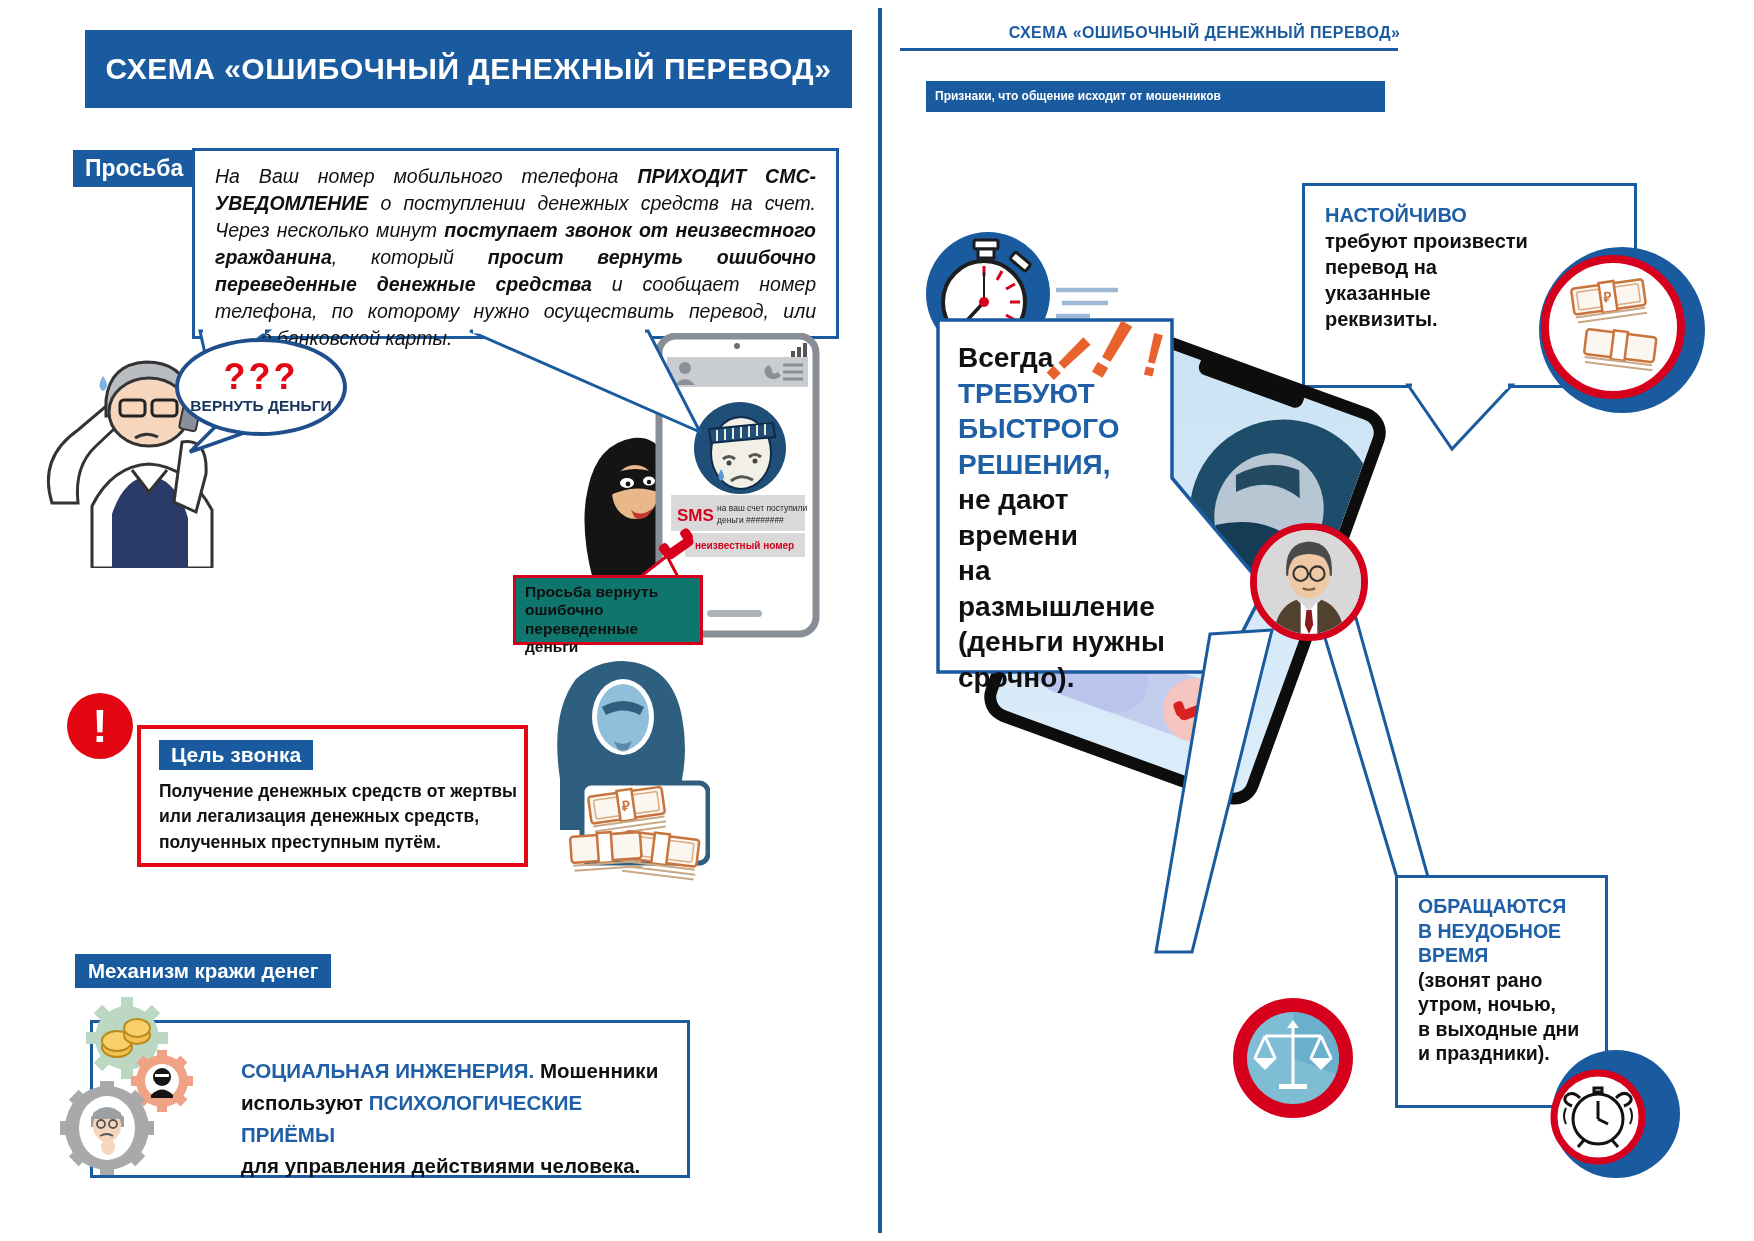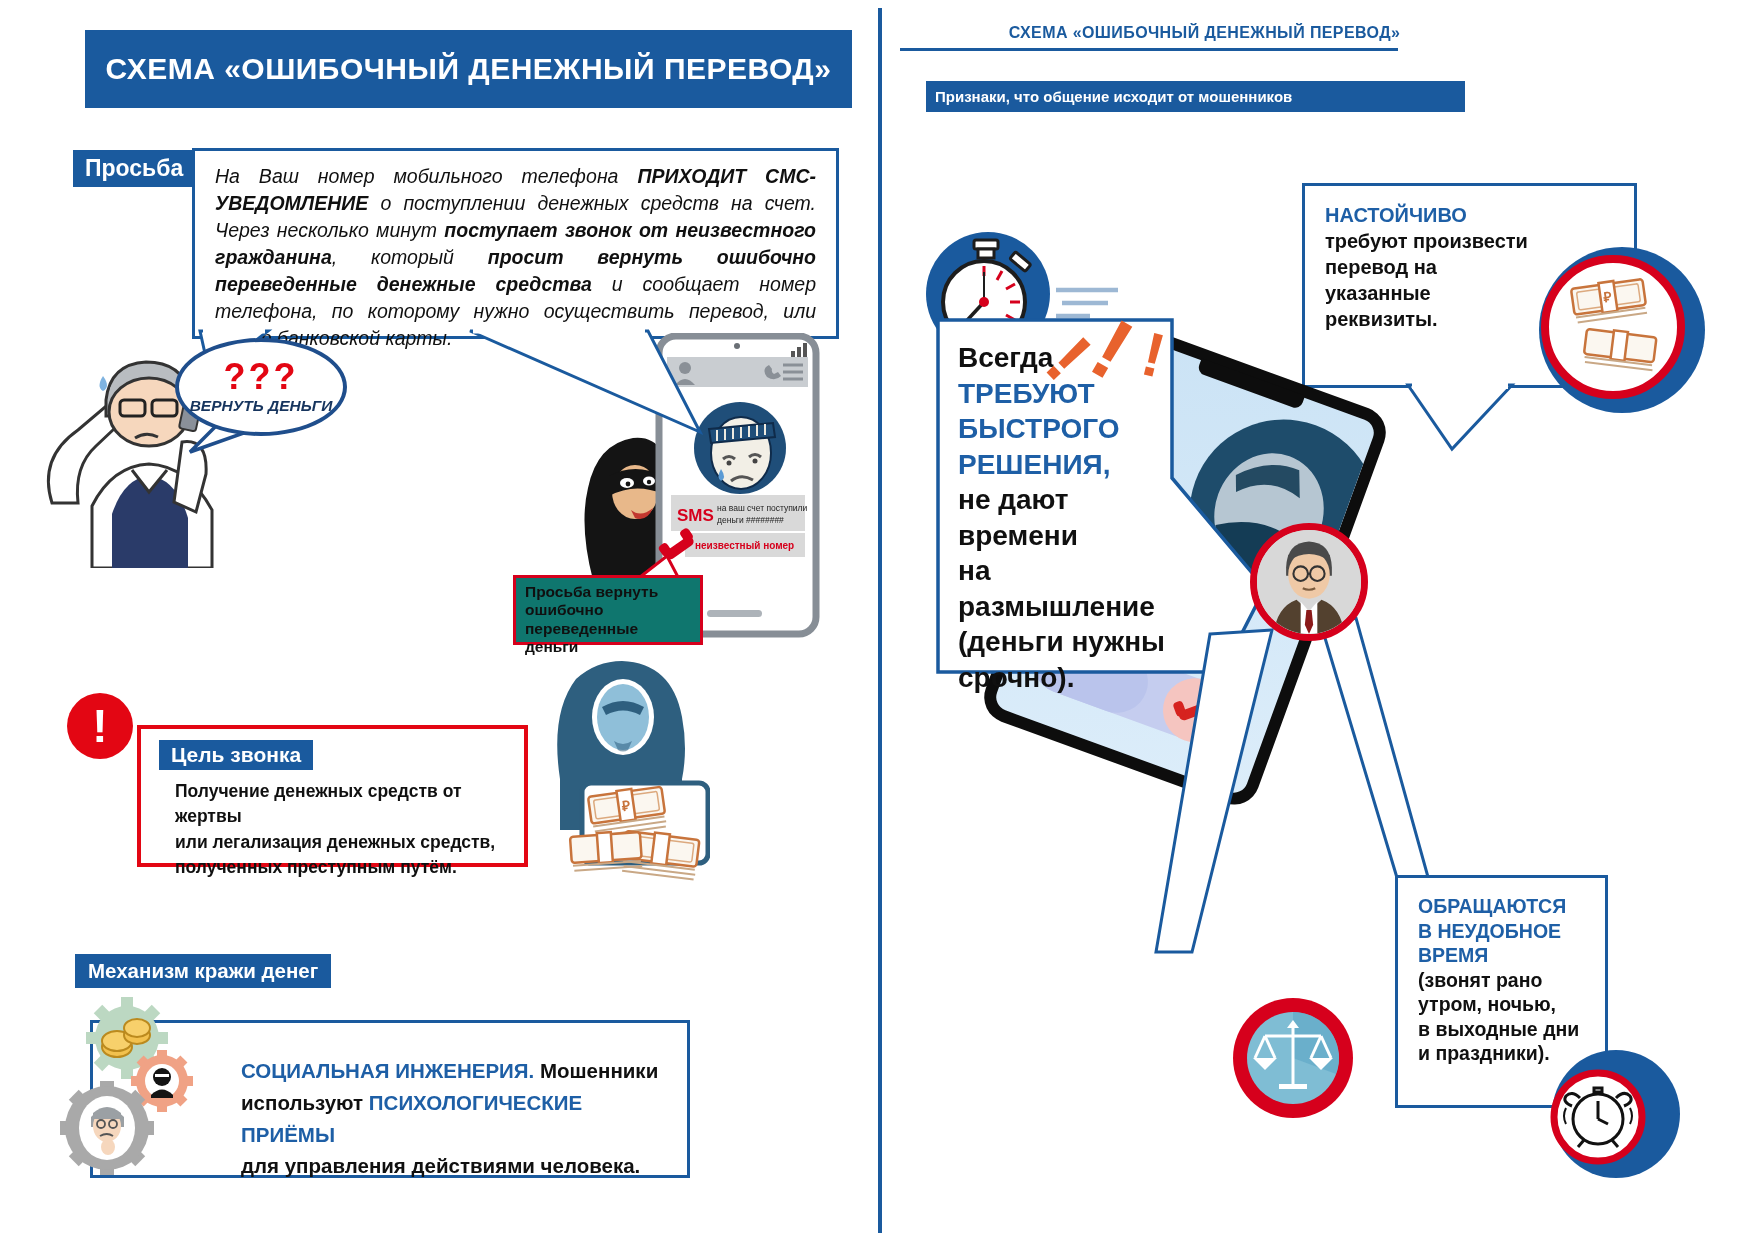--- a/index.html
+++ b/index.html
@@ -114,34 +114,34 @@
     <line x1="203" y1="331" x2="265" y2="331" stroke="#fff" stroke-width="5"></line>
     <polygon points="470,331 648,331 700,432" fill="#fff" stroke="#1A5A9E" stroke-width="3"></polygon>
     <line x1="473" y1="331" x2="645" y2="331" stroke="#fff" stroke-width="5"></line>
     <polygon points="224,418 258,428 190,452" fill="#fff" stroke="#1F4E8C" stroke-width="3.5"></polygon>
     <polygon points="640,577 678,577 667,556" fill="#fff" stroke="#D6001C" stroke-width="3"></polygon>
   </svg>
 
   <div class="abs" style="left:175px;top:338px;width:164px;height:90px;border:4px solid #1F4E8C;border-radius:50%;background:#fff;
               display:flex;flex-direction:column;align-items:center;justify-content:center;">
     <div style="color:#E30613;font-weight:700;font-size:36px;line-height:1;letter-spacing:3px;">???</div>
-    <div style="color:#17355E;font-weight:700;font-size:15.5px;margin-top:2px;font-style:italic;">ВЕРНУТЬ ДЕНЬГИ</div>
+    <div style="color:#17355E;font-weight:700;font-size:15.5px;margin-top:2px;">ВЕРНУТЬ ДЕНЬГИ</div>
   </div>
 
   <div class="abs pre" style="left:513px;top:575px;width:166px;height:54px;border:3px solid #D6001C;background:#0f766e;
               font-size:15.5px;font-weight:700;line-height:1.18;padding:5px 9px;">Просьба вернуть
 ошибочно
 переведенные деньги</div>
 
   <div class="abs" style="left:67px;top:693px;width:66px;height:66px;border-radius:50%;background:#E30613;color:#fff;
               display:flex;align-items:center;justify-content:center;font-size:46px;font-weight:700;">!</div>
 
   <div class="abs" style="left:137px;top:725px;width:383px;height:134px;border:4px solid #E30613;background:#fff;">
     <div class="bluebox" style="position:absolute;left:18px;top:11px;padding:3px 12px;font-size:21px;">Цель звонка</div>
-    <div class="pre" style="position:absolute;left:18px;top:50px;font-size:17.5px;font-weight:700;line-height:1.45;margin-left:16px;">Получение денежных средств от жертвы
+    <div class="pre" style="position:absolute;left:18px;top:50px;font-size:17.5px;font-weight:700;line-height:1.45;">Получение денежных средств от жертвы
 или легализация денежных средств,
 полученных преступным путём.</div>
   </div>
 
   <svg class="abs" style="left:530px;top:655px;" width="180" height="230" viewBox="0 0 180 230">
     <path d="M92,6 Q142,8 152,62 Q158,94 152,124 L152,175 L30,175 L30,124 Q20,58 46,24 Q66,6 92,6 Z" fill="#2E5F7F"></path>
     <ellipse cx="93" cy="62" rx="31" ry="38" fill="#fff"></ellipse>
     <ellipse cx="93" cy="62" rx="26" ry="33" fill="#8FBFD9"></ellipse>
     <path d="M72,52 q21,-12 42,0 l-4,8 q-17,-9 -34,0 z" fill="#2E5F7F"></path>
     <path d="M84,86 q9,6 18,0 l-4,9 q-5,3 -10,0 z" fill="#2E5F7F" opacity=".55"></path>
@@ -238,21 +238,21 @@
         <ellipse cx="53" cy="152" rx="7" ry="8" fill="#F6D7BD"></ellipse>
       </g>
     </g>
   </svg>
 
   <div class="abs" style="left:878px;top:8px;width:4px;height:1225px;background:#1A5A9E;"></div>
 
   <div class="abs" style="left:877px;top:24px;width:655px;text-align:center;color:#1A5A9E;font-weight:700;font-size:16px;letter-spacing:.4px;">СХЕМА «ОШИБОЧНЫЙ ДЕНЕЖНЫЙ ПЕРЕВОД»</div>
   <div class="abs" style="left:900px;top:48px;width:498px;height:3px;background:#1A5A9E;"></div>
 
-  <div class="abs bluebox" style="left:926px;top:81px;width:539px;height:31px;line-height:31px;padding-left:9px;font-size:15px;box-sizing:border-box;">Признаки, что общение исходит от мошенников</div>
+  <div class="abs bluebox" style="left:926px;top:81px;width:459px;height:31px;line-height:31px;padding-left:9px;font-size:12px;box-sizing:border-box;">Признаки, что общение исходит от мошенников</div>
 
   <svg class="abs" style="left:922px;top:228px;" width="205" height="140" viewBox="0 0 205 140">
     <circle cx="66" cy="66" r="62" fill="#1A5A9E"></circle>
     <rect x="52" y="12" width="24" height="9" rx="2" fill="#fff" stroke="#1d1d1d" stroke-width="3"></rect>
     <rect x="56" y="21" width="16" height="9" fill="#fff" stroke="#1d1d1d" stroke-width="3"></rect>
     <g transform="rotate(40 98 34)">
       <rect x="88" y="29" width="20" height="9" rx="2" fill="#fff" stroke="#1d1d1d" stroke-width="3"></rect>
     </g>
     <circle cx="62" cy="74" r="41" fill="#fff" stroke="#1d1d1d" stroke-width="4"></circle>
     <g stroke="#D6001C" stroke-width="3">

